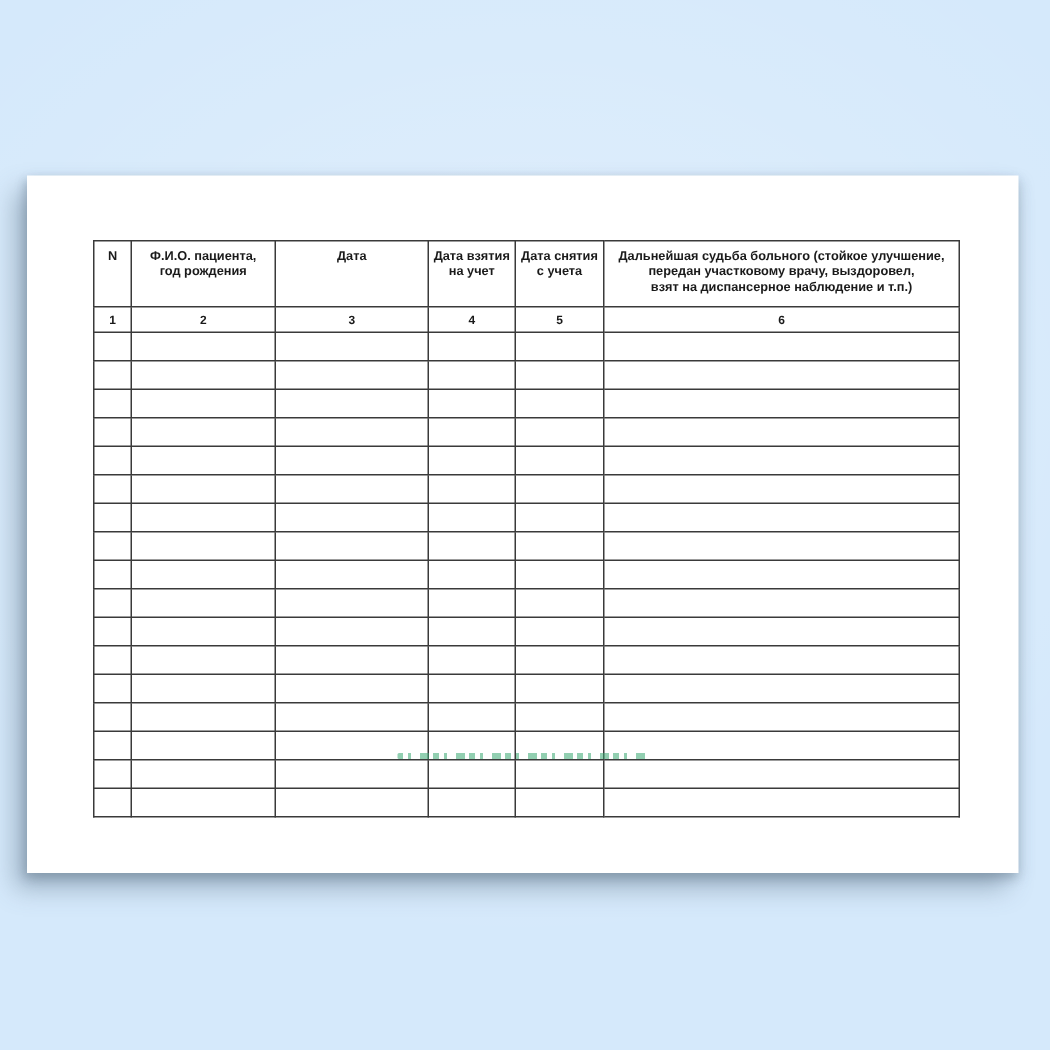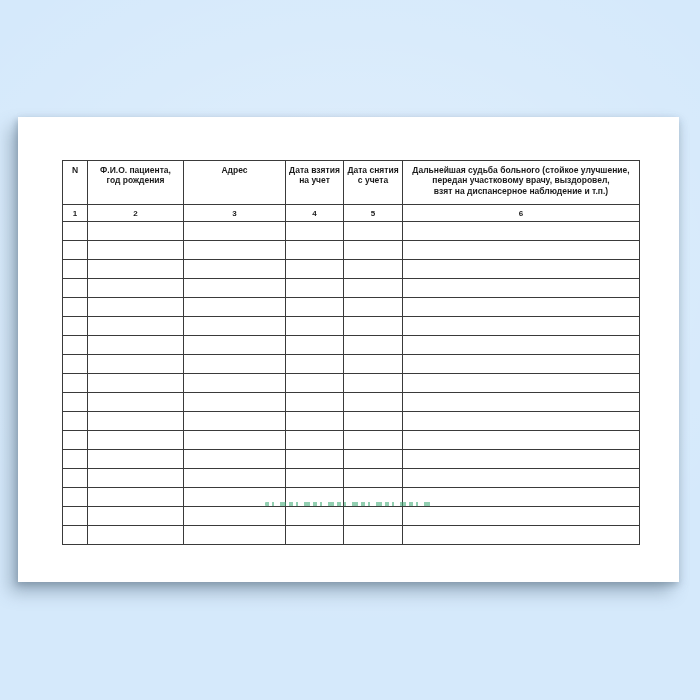--- a/index.html
+++ b/index.html
@@ -97,21 +97,21 @@
         <col style="width:102px">
         <col style="width:58px">
         <col style="width:59px">
         <col style="width:237px">
       </colgroup>
       <thead>
         <tr class="header-row">
           <th>N</th>
           <th>Ф.И.О. пациента,
 год рождения</th>
-          <th>Адрес</th>
+          <th>Дата</th>
           <th>Дата взятия
 на учет</th>
           <th>Дата снятия
 с учета</th>
           <th>Дальнейшая судьба больного (стойкое улучшение,
 передан участковому врачу, выздоровел,
 взят на диспансерное наблюдение и т.п.)</th>
         </tr>
         <tr class="num-row">
           <td>1</td>

